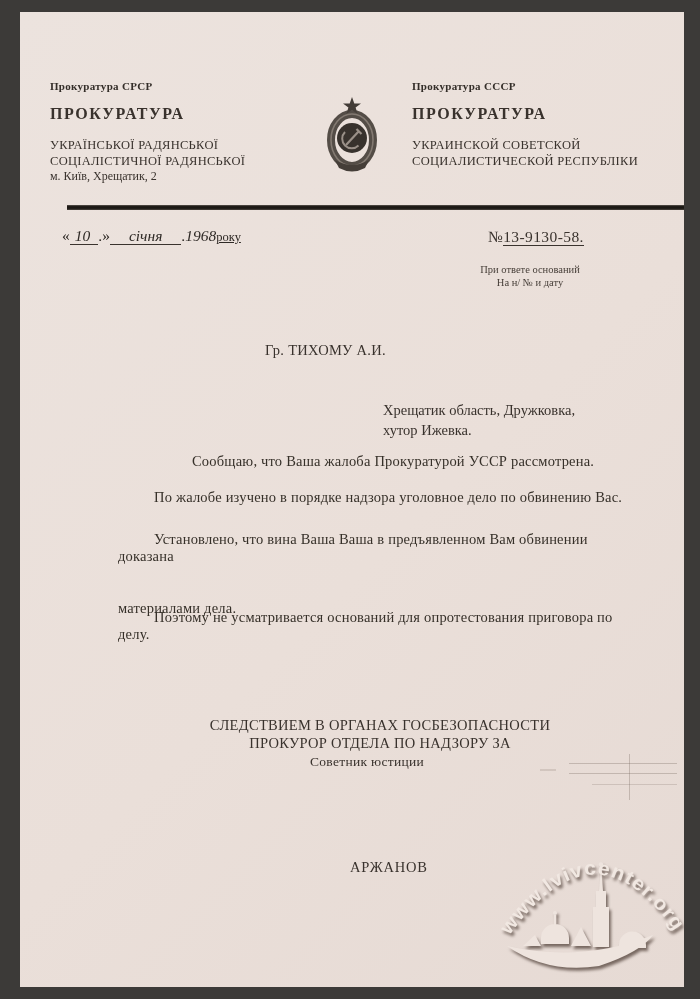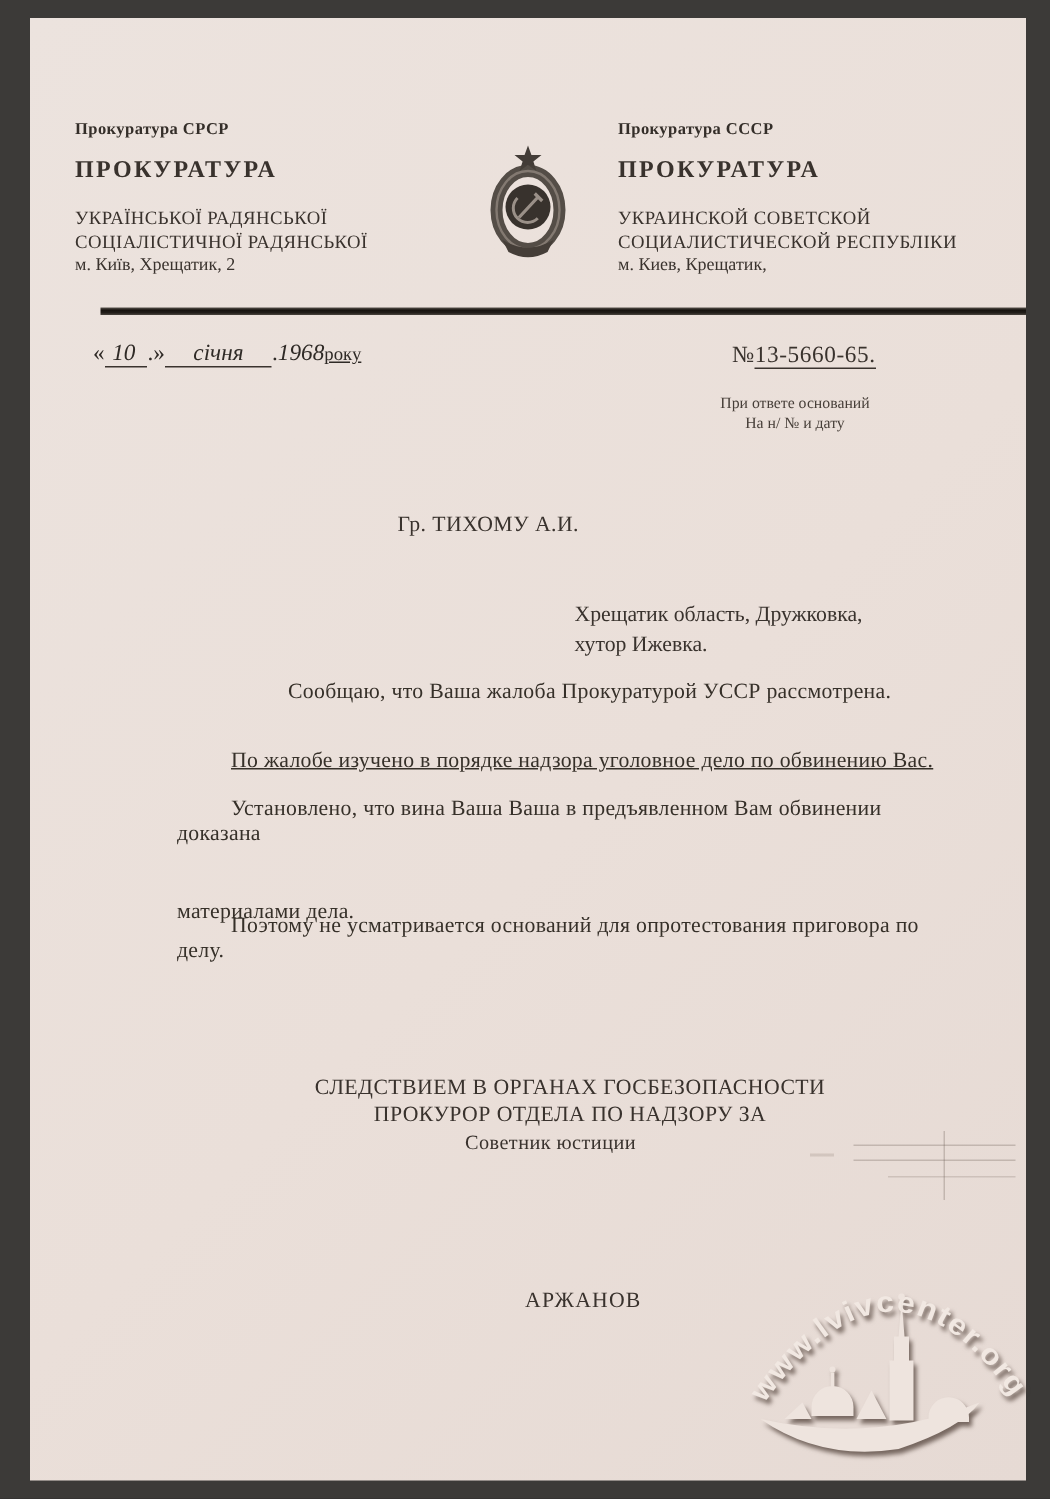--- a/index.html
+++ b/index.html
@@ -32,21 +32,21 @@
   .yr-suffix { font-size:12.5px;text-decoration:underline; }
   .docnum { position:absolute; left:468px; top:216px; font-size:15.5px; letter-spacing:.4px; }
   
   .refnote { position:absolute; left:420px; top:251px; width:180px; text-align:center;
              font-size:10.5px; line-height:13px; color:#463e38; }
   .addressee { position:absolute; left:245px; top:330px; font-size:14.5px; letter-spacing:.3px; }
   .addr-block { position:absolute; left:363px; top:389px; font-size:14.5px; line-height:19.5px; }
   
   .para { position:absolute; left:98px; width:528px; font-size:14.5px; letter-spacing:.2px; color:#363029; }
   .p1 { top:441px; text-indent:74px; }
-  .p2 { top:487px; text-indent:36px;text-decoration:underline; }
+  .p2 { top:477px; text-indent:36px; }
   .p3 { top:519px; text-indent:36px; }
   .p3c { top:588px;font-family:Liberation Serif, serif; }
   .p4 { top:597px; text-indent:36px; }
   
   .sig { position:absolute; left:160px; top:705px; width:400px; text-align:center;
          font-size:14.5px; line-height:17.5px; letter-spacing:.3px; }
   .sig-rank { font-size:13.5px; margin-right:26px; margin-top:1px; }
   .sig-name { position:absolute; left:330px; top:847px; font-size:14.5px; letter-spacing:.8px; }
   
   .faint { position:absolute; background:rgba(110,95,85,.30); }
@@ -84,31 +84,30 @@
       <path d="M12 64 Q29 74 46 64 L42 72 Q29 79 16 72 Z" fill="#453e38"></path>
     </svg>
 
     <div class="hdr hdr-right">
       <div class="hdr-sup">Прокуратура СССР</div>
       <div class="hdr-title">ПРОКУРАТУРА</div>
       <div class="hdr-sub">
         <span>УКРАИНСКОЙ СОВЕТСКОЙ</span><br>
         <span>СОЦИАЛИСТИЧЕСКОЙ РЕСПУБЛІКИ</span>
       </div>
-      <div class="hdr-addr">м. Киев, Крещатик,</div>
     </div>
 
     <div class="rule"></div>
 
     <div class="dateline">
       <span>«</span><span class="it ul day">10</span><span>.»</span><span class="it ul month">січня</span><span>.</span><span class="it">1968</span><span class="yr-suffix">року</span>
     </div>
 
     <div class="docnum">
-      <span>№</span><span class="ul">13-5660-65.</span>
+      <span>№</span><span class="ul">13-9130-58.</span>
     </div>
 
     <div class="refnote">
       <div>При ответе оснований</div>
       <div>На н/ № и дату</div>
     </div>
 
     <div class="addressee">Гр. ТИХОМУ А.И.</div>
 
     <div class="addr-block">

